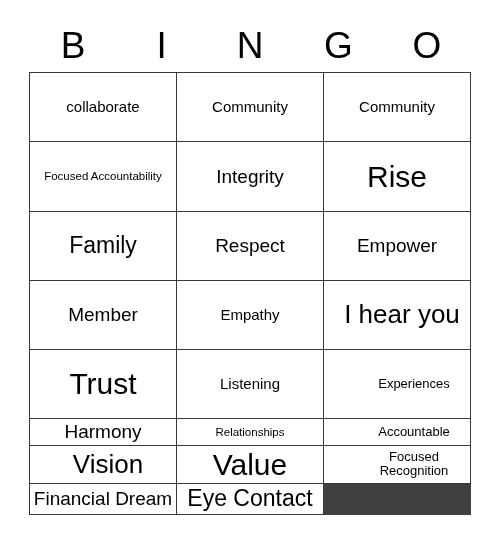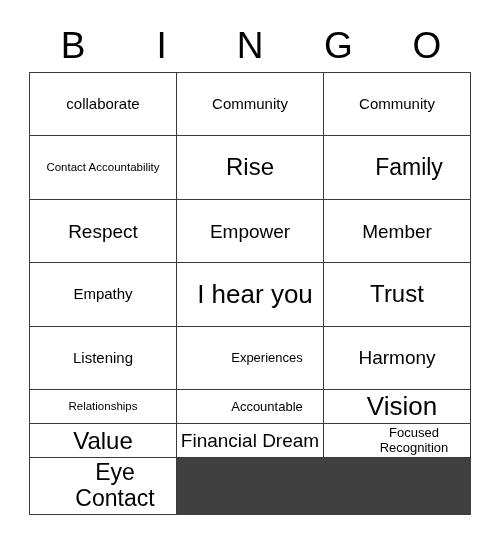--- a/index.html
+++ b/index.html
@@ -78,23 +78,23 @@
     word-wrap: break-word;
     overflow-wrap: break-word;
     hyphens: none;
   }
 
   
   .fs-xs   { font-size: 11.5px; }
   .fs-sm   { font-size: 13px; margin-left: 34px;   }
   .fs-md   { font-size: 15px;   }
   .fs-lg   { font-size: 19px;   }
-  .fs-xl   { font-size: 23px; margin-left: 24px;   }
+  .fs-xl   { font-size: 23px;   }
   .fs-xxl  { font-size: 26px; margin-left: 10px;   }
-  .fs-huge { font-size: 24px;   }
+  .fs-huge { font-size: 30px;   }
 </style>
 </head>
 <body>
 
 <div id="bingo-card">
 
   <div id="header-row">
     <div class="header-letter">B</div>
     <div class="header-letter">I</div>
     <div class="header-letter">N</div>
@@ -107,21 +107,24 @@
     <div class="cell">
         <span class="cell-text fs-md">collaborate</span>
       </div>
     <div class="cell">
         <span class="cell-text fs-md">Community</span>
       </div>
     <div class="cell">
         <span class="cell-text fs-md">Community</span>
       </div>
     <div class="cell">
-        <span class="cell-text fs-xs">Contact Accountability</span>
+        <span class="cell-text fs-xs">Focused Accountability</span>
+      </div>
+    <div class="cell">
+        <span class="cell-text fs-lg">Integrity</span>
       </div>
 
     <div class="cell">
         <span class="cell-text fs-huge">Rise</span>
       </div>
     <div class="cell">
         <span class="cell-text fs-xl">Family</span>
       </div>
     <div class="cell">
         <span class="cell-text fs-lg">Respect</span>
@@ -159,23 +162,23 @@
         <span class="cell-text fs-sm">Accountable</span>
       </div>
     <div class="cell">
         <span class="cell-text fs-xxl">Vision</span>
       </div>
 
     <div class="cell">
         <span class="cell-text fs-huge">Value</span>
       </div>
     <div class="cell">
-        <span class="cell-text fs-lg">Financial Dream</span>
+        <span class="cell-text fs-sm">Focused Recognition</span>
       </div>
     <div class="cell">
-        <span class="cell-text fs-sm">Focused Recognition</span>
+        <span class="cell-text fs-lg">Financial Dream</span>
       </div>
     <div class="cell">
         <span class="cell-text fs-xl">Eye Contact</span>
       </div>
 
   </div>
 </div>
 
 </body></html>

